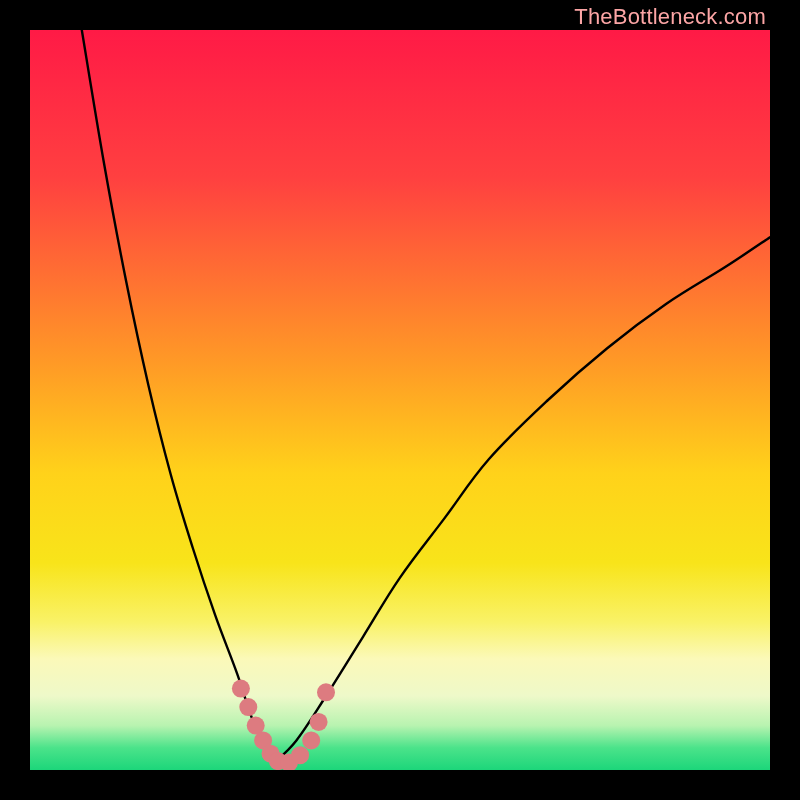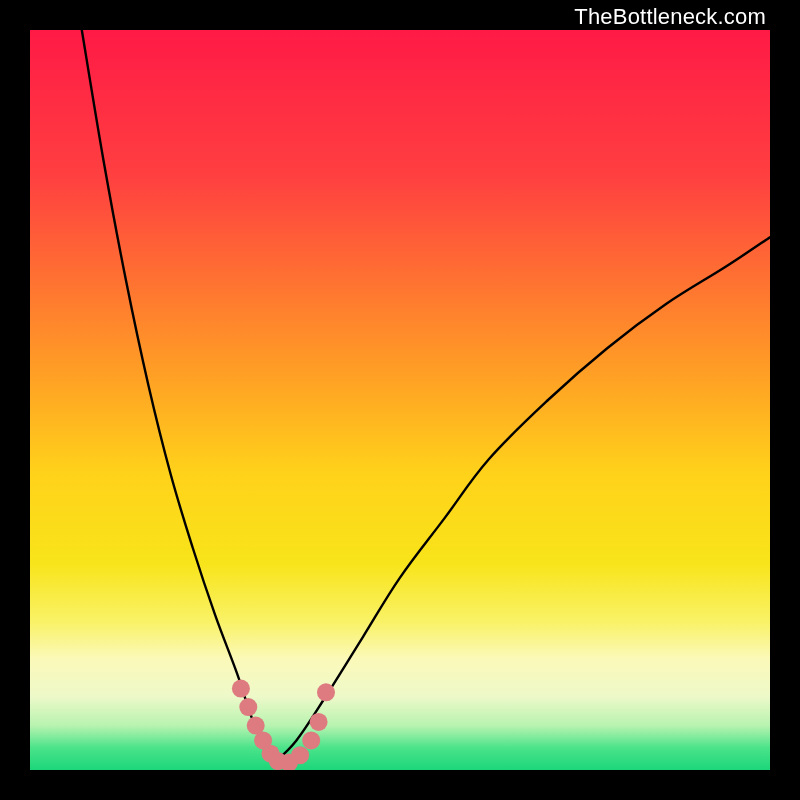--- a/index.html
+++ b/index.html
@@ -27,21 +27,21 @@
     left: 0; top: 0; width: 100%; height: 100%;
     pointer-events: none;
   }
   .watermark {
     position: absolute;
     top: 4px;
     right: 34px;
     font-family: Arial, Helvetica, sans-serif;
     font-size: 22px;
     font-weight: 400;
-    color: #ffffff;
+    color: #fca5a5;
     letter-spacing: 0.2px;
     user-select: none;
   }
 </style>
 </head>
 <body>
 
 <div class="canvas">
 
   <div class="plot-area">

